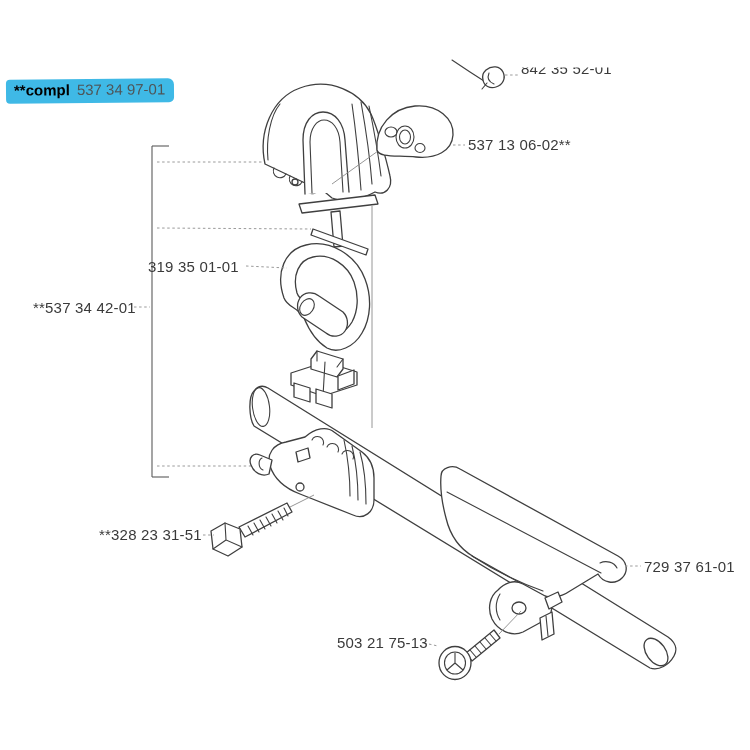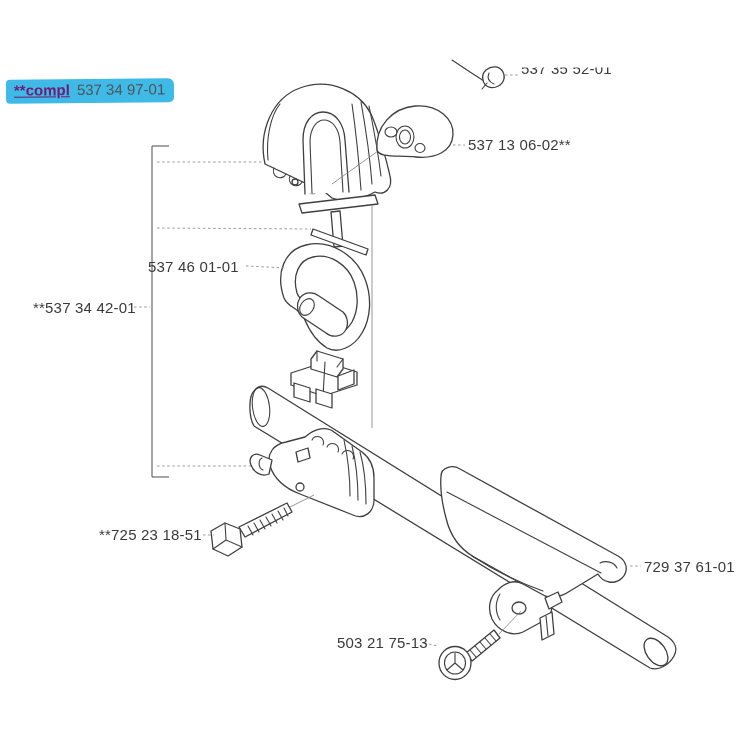--- a/index.html
+++ b/index.html
@@ -11,21 +11,21 @@
   .lbl{
     position:absolute;font-size:15px;line-height:18px;color:var(--label,#3a3a3a);
     white-space:nowrap;letter-spacing:.2px;
   }
   .clipped{clip-path:inset(42% 0 0 0);}
   .hl{
     position:absolute;left:6px;top:79px;background:var(--highlight,#3fb9e6);
     border-radius:4px 6px 5px 4px;padding:2px 9px 4px 8px;transform:rotate(-0.5deg);
     font-size:15px;line-height:18px;white-space:nowrap;
   }
-  .hl b{color:#701a75;text-decoration:underline;}
+  .hl b{color:#000000;}
   .hl .num{color:#4e5558;margin-left:7px;margin-top:24px;}
   svg .part{fill:#ffffff;stroke:var(--line,#3f3f3f);stroke-width:1.3;stroke-linejoin:round;stroke-linecap:round;}
   svg .detail{fill:none;stroke:var(--line,#3f3f3f);stroke-width:1.1;stroke-linecap:round;}
   svg .thin{fill:none;stroke:#8a8a8a;stroke-width:0.9;}
   svg .leader{fill:none;stroke:var(--leader,#9a9a9a);stroke-width:1;stroke-dasharray:2.5 2.6;}
   svg .bracket{fill:none;stroke:#5a5a5a;stroke-width:1.1;}
 </style>
 </head>
 <body>
 
@@ -151,19 +151,19 @@
     <ellipse class="detail" cx="455" cy="663" rx="10.5" ry="11"></ellipse>
     <path class="detail" d="M455,653 L455,663 M455,663 L447,670 M455,663 L463,670"></path>
     <path class="leader" d="M424,643 L438,646"></path>
   </g>
 </svg>
 
 <div class="hl">
   <b>**compl</b><span class="num">537 34 97-01</span>
 </div>
 
-<div class="lbl clipped" style="left:521px;top:60px">537 35 52-01</div>
+<div class="lbl clipped" style="left:521px;top:60px">842 35 52-01</div>
 <div class="lbl" style="left:468px;top:136px">537 13 06-02**</div>
-<div class="lbl" style="left:148px;top:258px">537 46 01-01</div>
+<div class="lbl" style="left:148px;top:258px">319 35 01-01</div>
 <div class="lbl" style="left:33px;top:299px">**537 34 42-01</div>
-<div class="lbl" style="left:99px;top:526px">**725 23 18-51</div>
+<div class="lbl" style="left:99px;top:526px">**328 23 31-51</div>
 <div class="lbl" style="left:644px;top:558px">729 37 61-01</div>
 <div class="lbl" style="left:337px;top:634px">503 21 75-13</div>
 
 </body></html>

